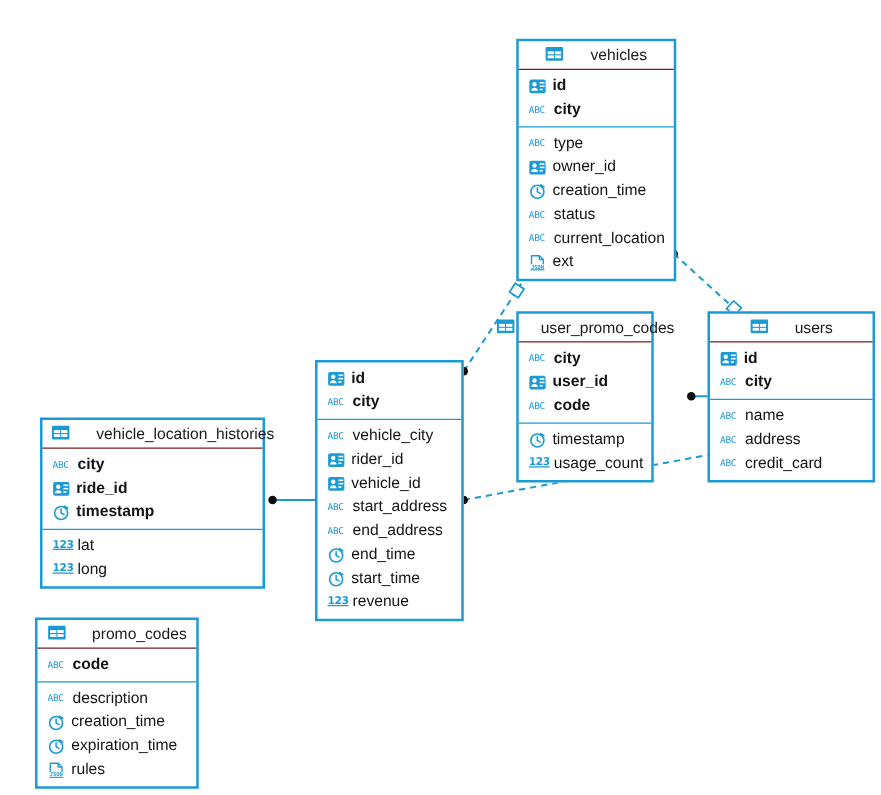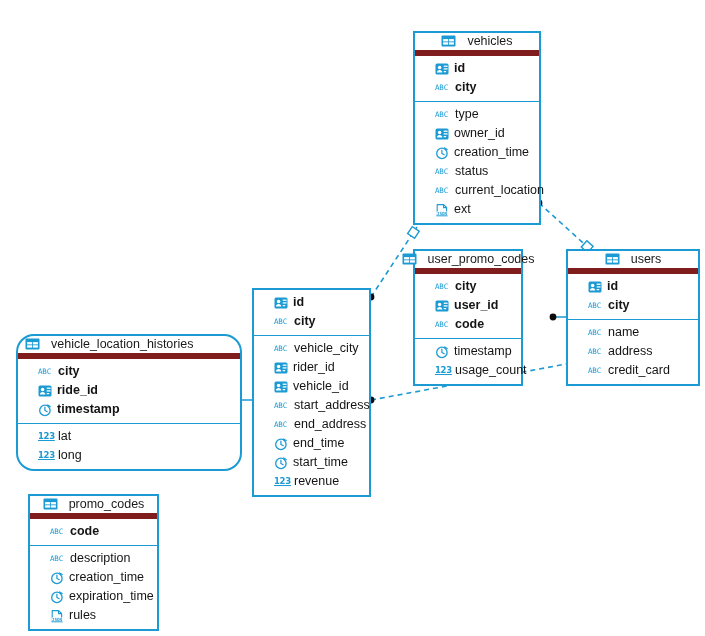--- a/index.html
+++ b/index.html
@@ -44,23 +44,23 @@
     font-size: 12.5px;
     line-height: 1;
   }
 
   .ent-title {
     box-sizing: border-box;
     height: 23px;
     display: flex;
     align-items: center;
     justify-content: center;
-    gap: 12px;
+    gap: 22px;
     padding: 0 7px;
-    border-bottom: 6px solid #7f1d1d;
+    border-bottom: 1px solid #7f1d1d;
     color: #1a1a1a;
     font-size: 12.5px;
     white-space: nowrap;
   }
   .ent-title.left {
     justify-content: flex-start;
   }
 
   .ent-section {
     box-sizing: border-box;
@@ -69,21 +69,21 @@
   .ent-section + .ent-section {
     border-top: 1px solid #1b9ad3;
   }
 
   .field {
     box-sizing: border-box;
     height: 19px;
     display: flex;
     align-items: center;
     gap: 5px;
-    padding: 0 6px 0 20px;
+    padding: 0 6px 0 8px;
     white-space: nowrap;
     color: #141414;
     font-size: 12.5px;
   }
   .field.pk .fname { font-weight: bold; }
 
   .fname { display: inline-block; }
 
   
   .icon {
@@ -413,21 +413,21 @@
             </svg>
           </span>
           <span class="fname">start_time</span>
         </div>
         <div class="field">
           <span class="num-icon">123</span>
           <span class="fname">revenue</span>
         </div>
       </div>
     </div>
-    <div class="entity" style="left: 16px; top: 334px; width: 226px; border-radius: 18px;">
+    <div class="entity" style="left: 32px; top: 334px; width: 180px;">
       <div class="ent-title left">
         <span class="icon">
           <svg width="15" height="12" viewBox="0 0 15 12">
             <rect x="0.5" y="0.5" width="14" height="11" rx="1" fill="#1b9ad3"></rect>
             <rect x="2.1" y="4.1" width="5.0" height="2.3" fill="#ffffff"></rect>
             <rect x="7.9" y="4.1" width="5.0" height="2.3" fill="#ffffff"></rect>
             <rect x="2.1" y="7.3" width="5.0" height="2.3" fill="#ffffff"></rect>
             <rect x="7.9" y="7.3" width="5.0" height="2.3" fill="#ffffff"></rect>
           </svg>
         </span>

